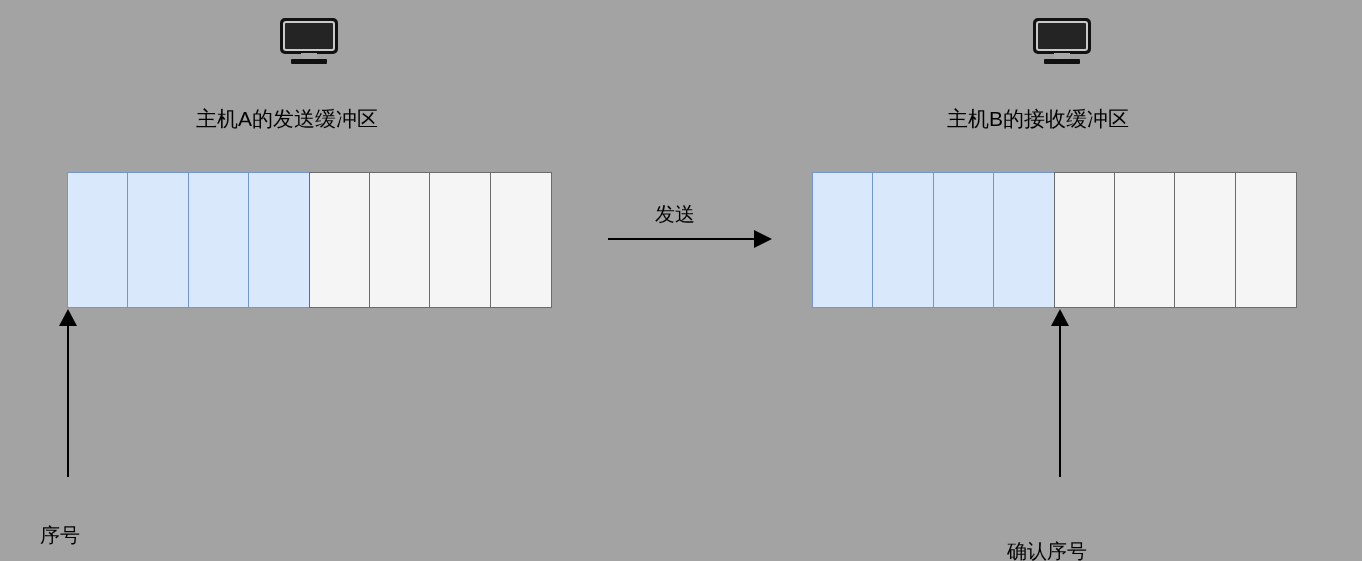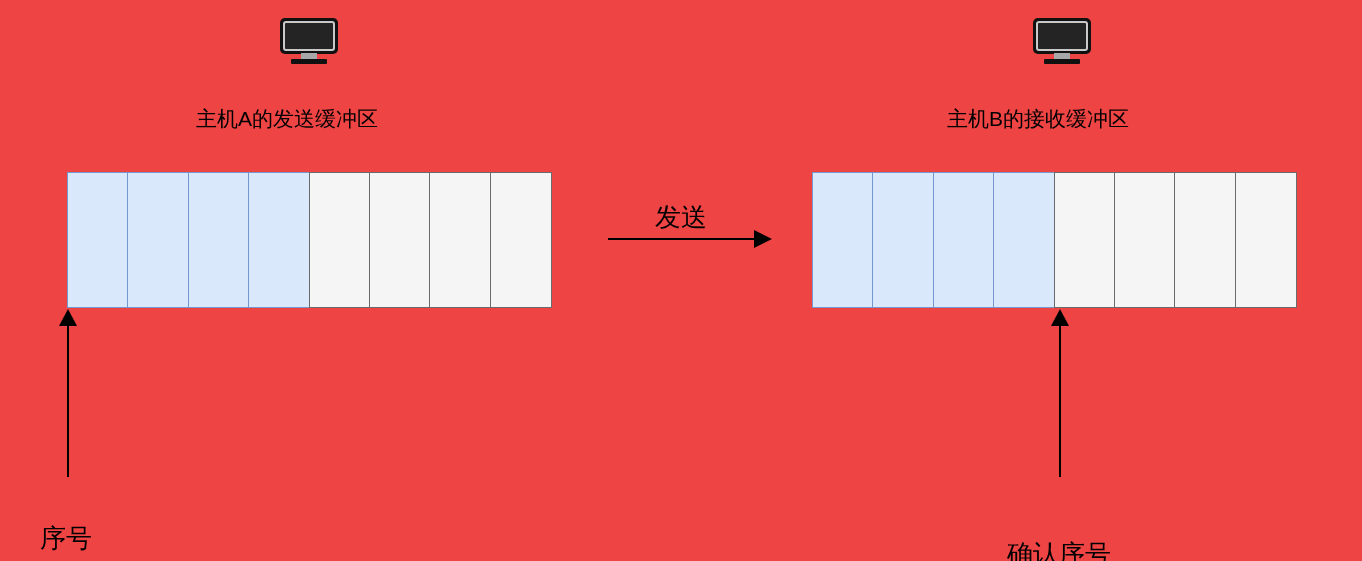--- a/index.html
+++ b/index.html
@@ -8,21 +8,21 @@
     background: #ffffff;
   }
   body {
     font-family: "Liberation Sans", "DejaVu Sans", sans-serif;
     color: #000000;
   }
   #canvas {
     position: relative;
     width: 1362px;
     height: 561px;
-    background: #ef4444;
+    background: #a3a3a3;
     overflow: hidden;
   }
   .abs { position: absolute; }
 
   
   .monitor {
     width: 58px;
     height: 46px;
   }
   .monitor .frame {
@@ -69,21 +69,21 @@
   }
 
   
   .caption {
     font-size: 21px;
     line-height: 1;
     white-space: nowrap;
     color: #000000;
   }
   .label {
-    font-size: 26px;
+    font-size: 20px;
     line-height: 1;
     white-space: nowrap;
     color: #000000;
   }
 
   
   .buffer {
     display: flex;
     height: 136px;
   }

